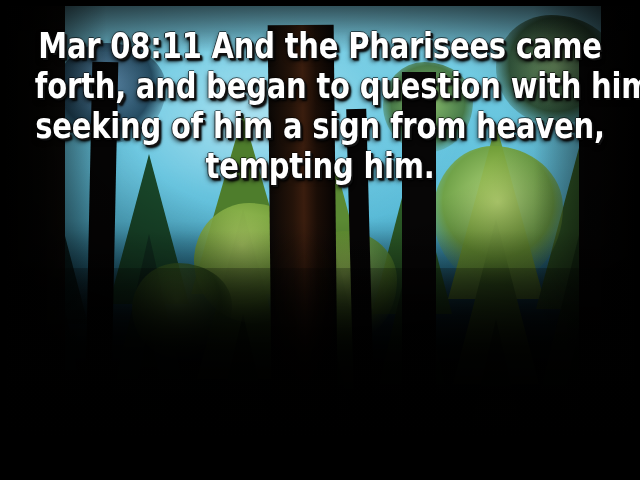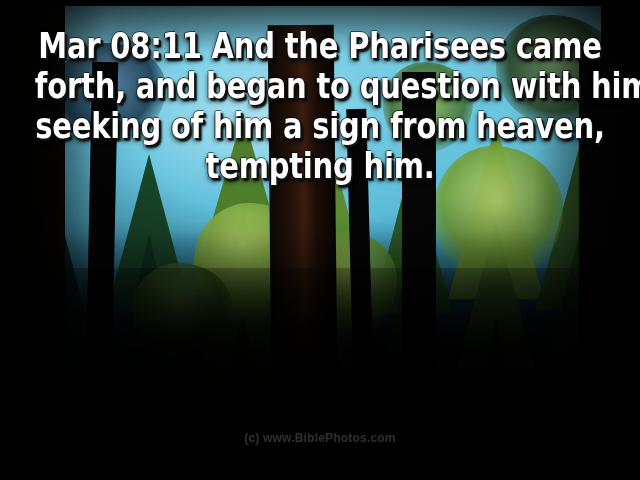--- a/index.html
+++ b/index.html
@@ -147,15 +147,14 @@
     <div class="edgeshade"></div>
   </div>
 
   <div class="verse">
     <span class="ln">Mar 08:11 And the Pharisees came</span>
     <span class="ln">forth, and began to question with him,</span>
     <span class="ln">seeking of him a sign from heaven,</span>
     <span class="ln">tempting him.</span>
   </div>
 
-  <div class="wm">(c) www.BiblePhotos.com</div>
 
 </div>
 
 </body></html>

